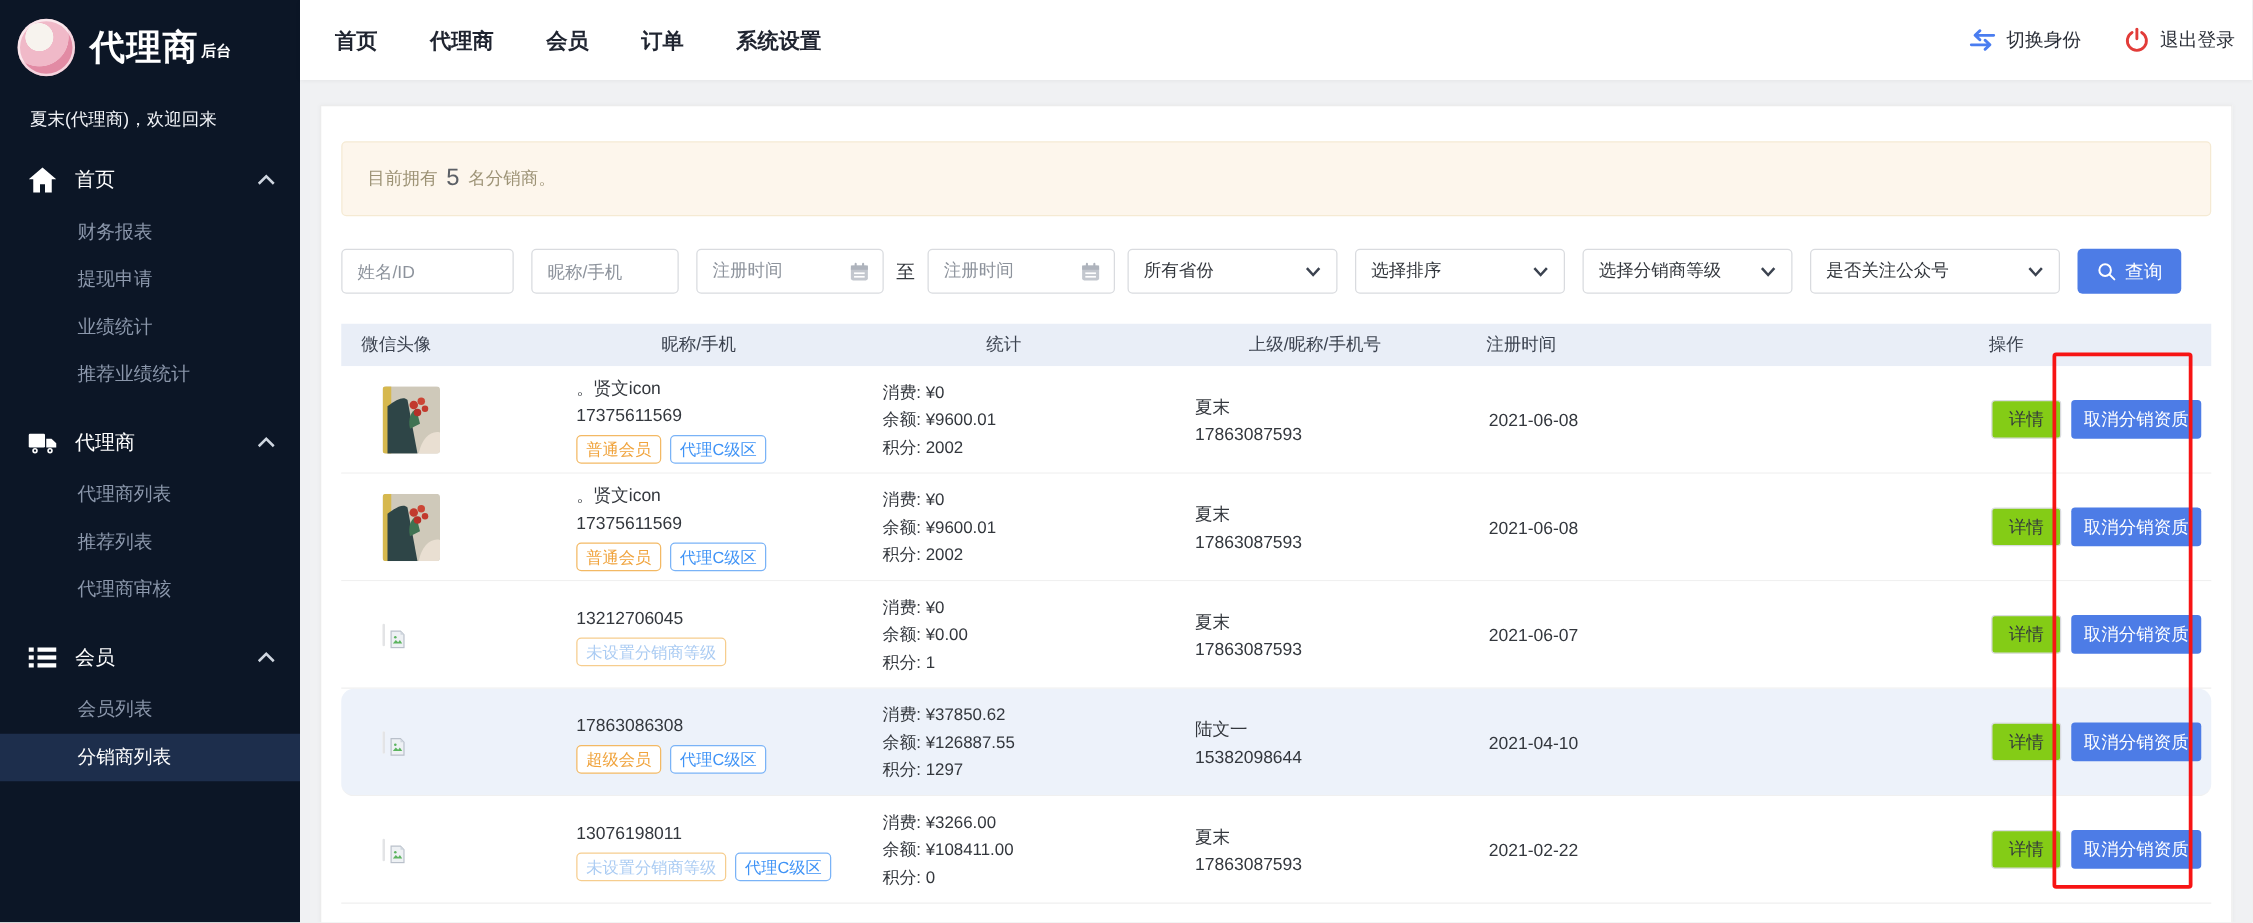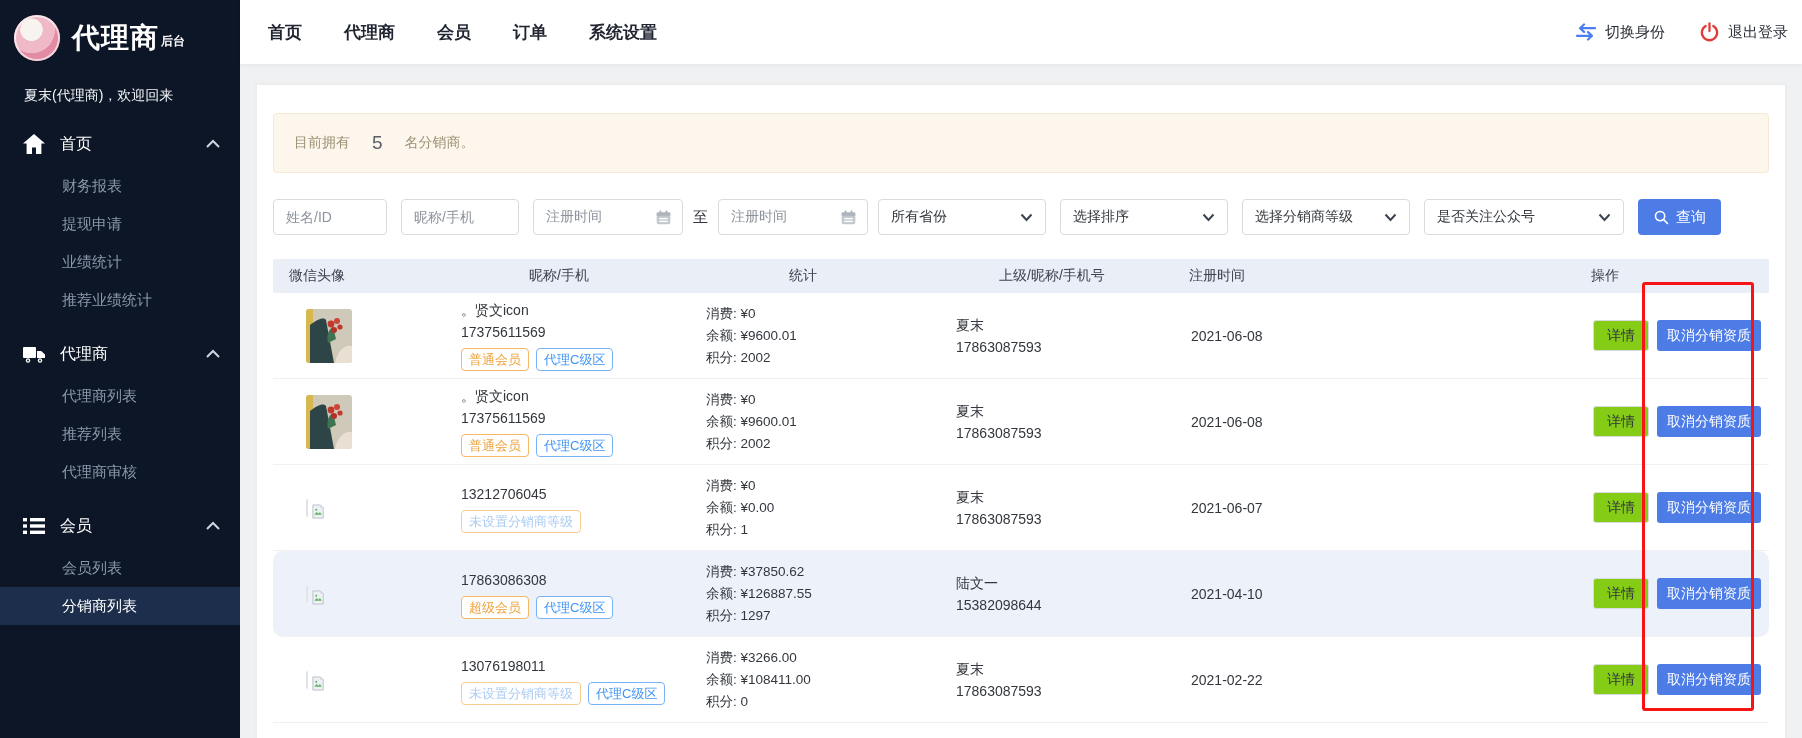--- a/index.html
+++ b/index.html
@@ -32,28 +32,28 @@
     box-shadow:0 1px 4px rgba(0,0,0,.06); position:relative; z-index:2; }
   .nav-item { font-size:17px; font-weight:700; color:#1f2430; margin-right:42px; cursor:pointer; }
   .top-actions { margin-left:auto; display:flex; align-items:center; gap:34px; }
   .top-action { display:flex; align-items:center; gap:8px; font-size:15px; color:#2b2f38; cursor:pointer; }
 
   .content { flex:1; position:relative; }
   .card { position:absolute; left:16px; right:16px; top:20px; bottom:-2px; background:#fff;
     border:1px solid #ececec; box-shadow:0 0 4px rgba(0,0,0,.04); padding:14px 16px 0 16px; }
 
   .notice { margin-top:14px; height:60px; background:#fdf6ec; border:1px solid #f5ead3; border-radius:4px;
-    display:flex; align-items:center; padding:16px 20px; color:#9d9376; font-size:14px;gap:15px; }
+    display:flex; align-items:center; padding:16px 20px; color:#9d9376; font-size:14px; }
   .notice .num { font-size:19px; color:#5c6066; margin:0 7px; }
 
   .filters { margin-top:26px; display:flex; align-items:center; }
   .f-input { height:36px; border:1px solid #d9dbdf; border-radius:4px; background:#fff; font-size:14px;
     color:#5f6368; padding:0 12px; outline:none; font-family:inherit; }
   .f-input::placeholder { color:#8d939c; opacity:1; }
-  .name-input { width:114px; margin-right:14px; }
+  .name-input { width:138px; margin-right:14px; }
   .nick-input { width:118px; margin-right:14px; }
   .date-input { width:150px; margin-right:10px; display:flex; align-items:center; justify-content:space-between;
     height:36px; border:1px solid #d9dbdf; border-radius:4px; padding:0 10px 0 12px; font-size:14px; color:#8d939c; cursor:pointer; }
   .to-label { font-size:15px; color:#33373d; margin-right:10px; }
   .f-select { height:36px; border:1px solid #d9dbdf; border-radius:4px; display:flex; align-items:center;
     justify-content:space-between; padding:0 12px; font-size:14px; color:#33373d; margin-right:14px; cursor:pointer; background:#fff; }
   .sel-province { width:168px;justify-content:space-between; } .sel-sort { width:168px; } .sel-level { width:168px; } .sel-follow { width:200px; margin-right:14px; }
   .search-btn { height:36px; padding:0 15px; background:#4d7ce6; border:none; border-radius:4px; color:#fff;
     font-size:15px; display:flex; align-items:center; gap:7px; cursor:pointer; font-family:inherit; }
 

